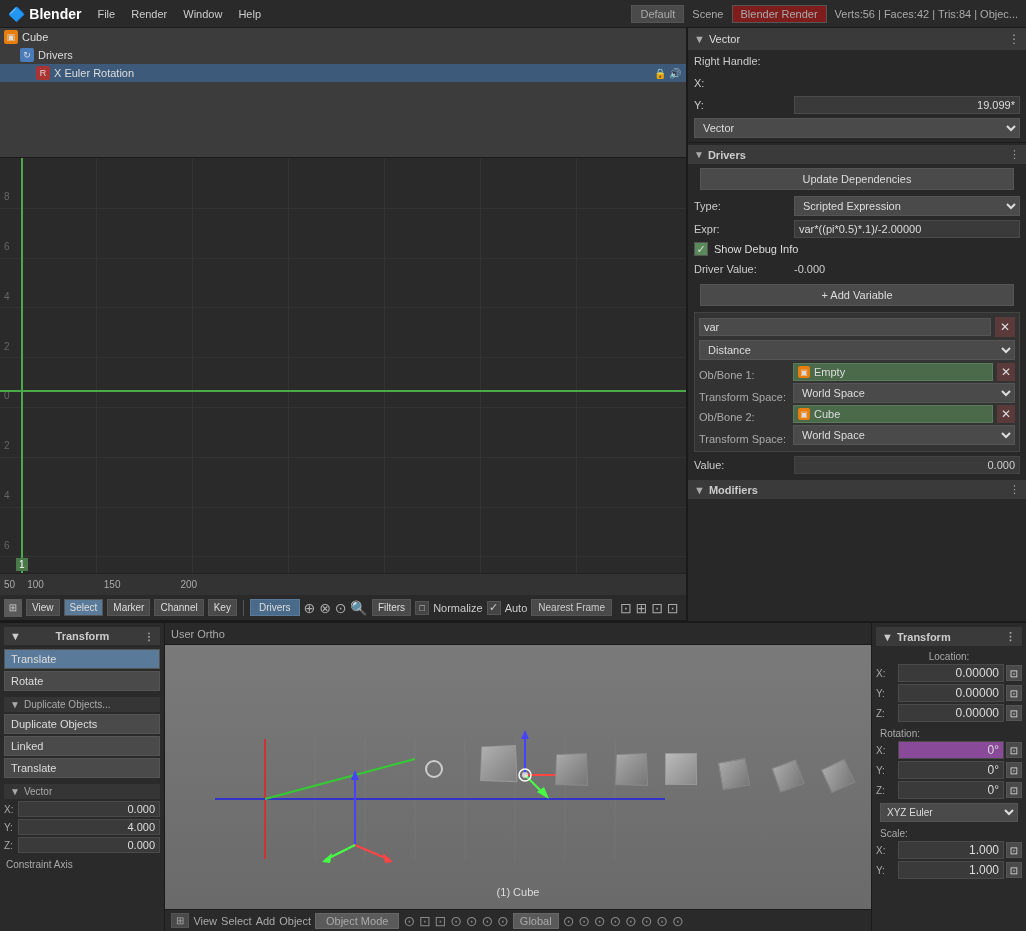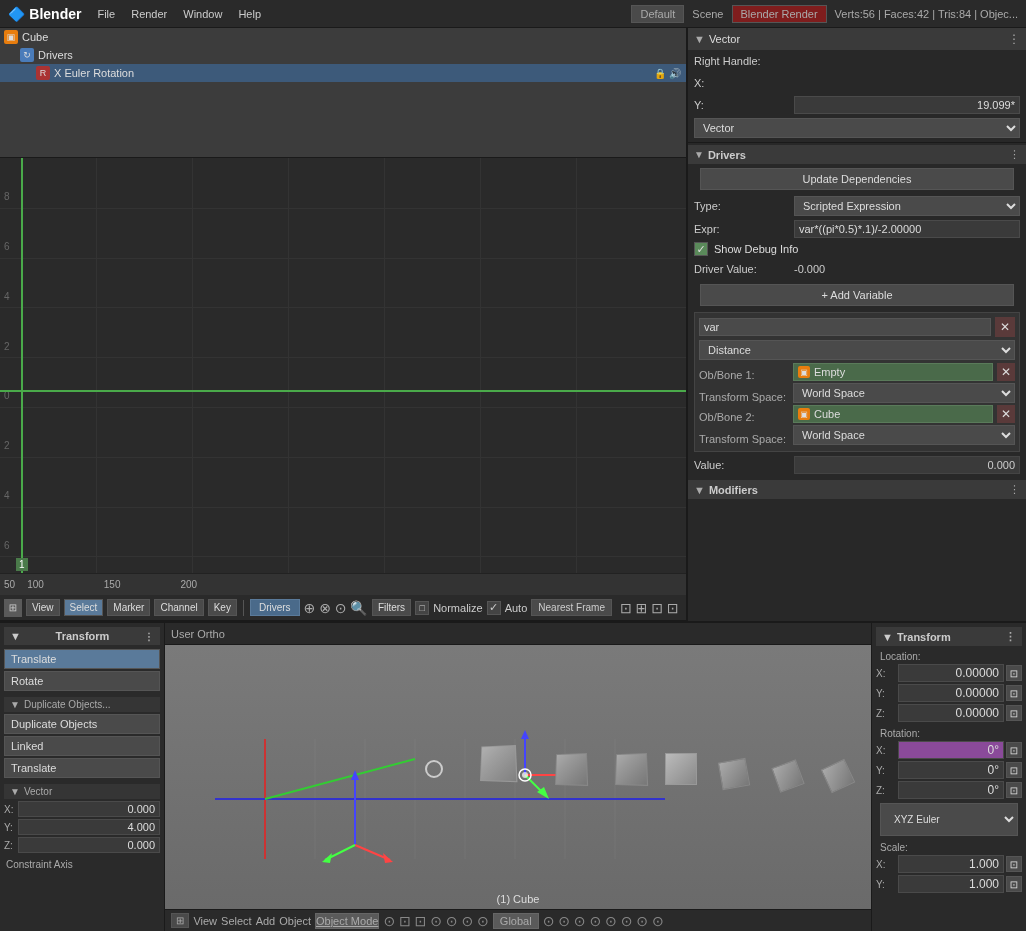--- a/index.html
+++ b/index.html
@@ -90,21 +90,21 @@
     .checkbox.checked { background: #5a8a5a; }
 
     
     .timeline-toolbar { background: #2a2a2a; height: 26px; display: flex; align-items: center; padding: 0 4px; border-bottom: 1px solid #1a1a1a; gap: 4px; font-size: 11px; color: #ccc; }
     .tb-btn { background: #4a4a4a; border: 1px solid #555; color: #ddd; font-size: 10px; padding: 2px 5px; cursor: pointer; white-space: nowrap; }
     .tb-btn.active { background: #5a7a9a; }
     .tb-separator { width: 1px; height: 16px; background: #555; margin: 0 2px; }
 
     
     .scene-bg { width: 100%; height: 100%; background: linear-gradient(180deg, #7a7a7a 0%, #6a6a6a 100%); position: relative; overflow: hidden; }
-    .info-text { position: absolute; bottom: 4px; left: 50%; transform: translateX(-50%); color: #ddd; font-size: 11px; }
+    .info-text { position: absolute; bottom: 11px; left: 50%; transform: translateX(-50%); color: #ddd; font-size: 11px; }
 
     
     .grid-svg { position: absolute; bottom: 50px; left: 50px; }
 
     .dp-modifiers-header { background: #3a3a3a; padding: 3px 6px; display: flex; align-items: center; justify-content: space-between; margin-top: 4px; }
 
     
     .rotation-x-highlight { background: #8a4a9a; }
   </style>
 </head>
@@ -451,35 +451,35 @@
 
           <div class="info-text">(1) Cube</div>
         </div>
       </div>
       <div class="viewport-footer">
         <span style="background:#4a4a4a;border:1px solid #555;padding:1px 4px;font-size:10px;">⊞</span>
         <span style="cursor:pointer;">View</span>
         <span style="cursor:pointer;">Select</span>
         <span style="cursor:pointer;">Add</span>
         <span style="cursor:pointer;">Object</span>
-        <span style="background:#5a5a5a;border:1px solid #666;padding:1px 0;text-decoration:underline;">Object Mode</span>
+        <span style="background:#5a5a5a;border:1px solid #666;padding:1px 10px;">Object Mode</span>
         <span style="font-size:14px;color:#888;">⊙ ⊡ ⊡ ⊙ ⊙ ⊙ ⊙</span>
         <span style="background:#5a5a5a;border:1px solid #666;padding:1px 6px;">Global</span>
         <span style="font-size:14px;color:#888;">⊙ ⊙ ⊙ ⊙ ⊙ ⊙ ⊙ ⊙</span>
       </div>
     </div>
 
     <div class="props-panel">
       <div class="props-section-header">
         <span>▼</span>
         <span style="margin-left:4px;">Transform</span>
         <span style="margin-left:auto;color:#aaa;">⋮</span>
       </div>
 
-      <div style="padding:2px 4px;font-size:10px;color:#aaa;">Location:</div>
+      <div style="padding:2px 4px;font-size:10px;color:#aaa;text-align:center;">Location:</div>
       <div class="props-field-row">
         <span class="props-field-label">X:</span>
         <span class="props-field-value">0.00000</span>
         <div class="props-field-btn">⊡</div>
       </div>
       <div class="props-field-row">
         <span class="props-field-label">Y:</span>
         <span class="props-field-value">0.00000</span>
         <div class="props-field-btn">⊡</div>
       </div>
@@ -500,21 +500,21 @@
         <span class="props-field-value">0°</span>
         <div class="props-field-btn">⊡</div>
       </div>
       <div class="props-field-row">
         <span class="props-field-label">Z:</span>
         <span class="props-field-value">0°</span>
         <div class="props-field-btn">⊡</div>
       </div>
 
       <div style="margin:4px;">
-        <select style="background:#4a4a4a;border:1px solid #555;color:#ddd;font-size:10px;width:100%;padding:9px;">
+        <select style="background:#4a4a4a;border:1px solid #555;color:#ddd;font-size:10px;width:100%;padding:2px;">
           <option>XYZ Euler</option>
         </select>
       </div>
 
       <div style="padding:2px 4px;font-size:10px;color:#aaa;margin-top:4px;">Scale:</div>
       <div class="props-field-row">
         <span class="props-field-label">X:</span>
         <span class="props-field-value">1.000</span>
         <div class="props-field-btn">⊡</div>
       </div>

